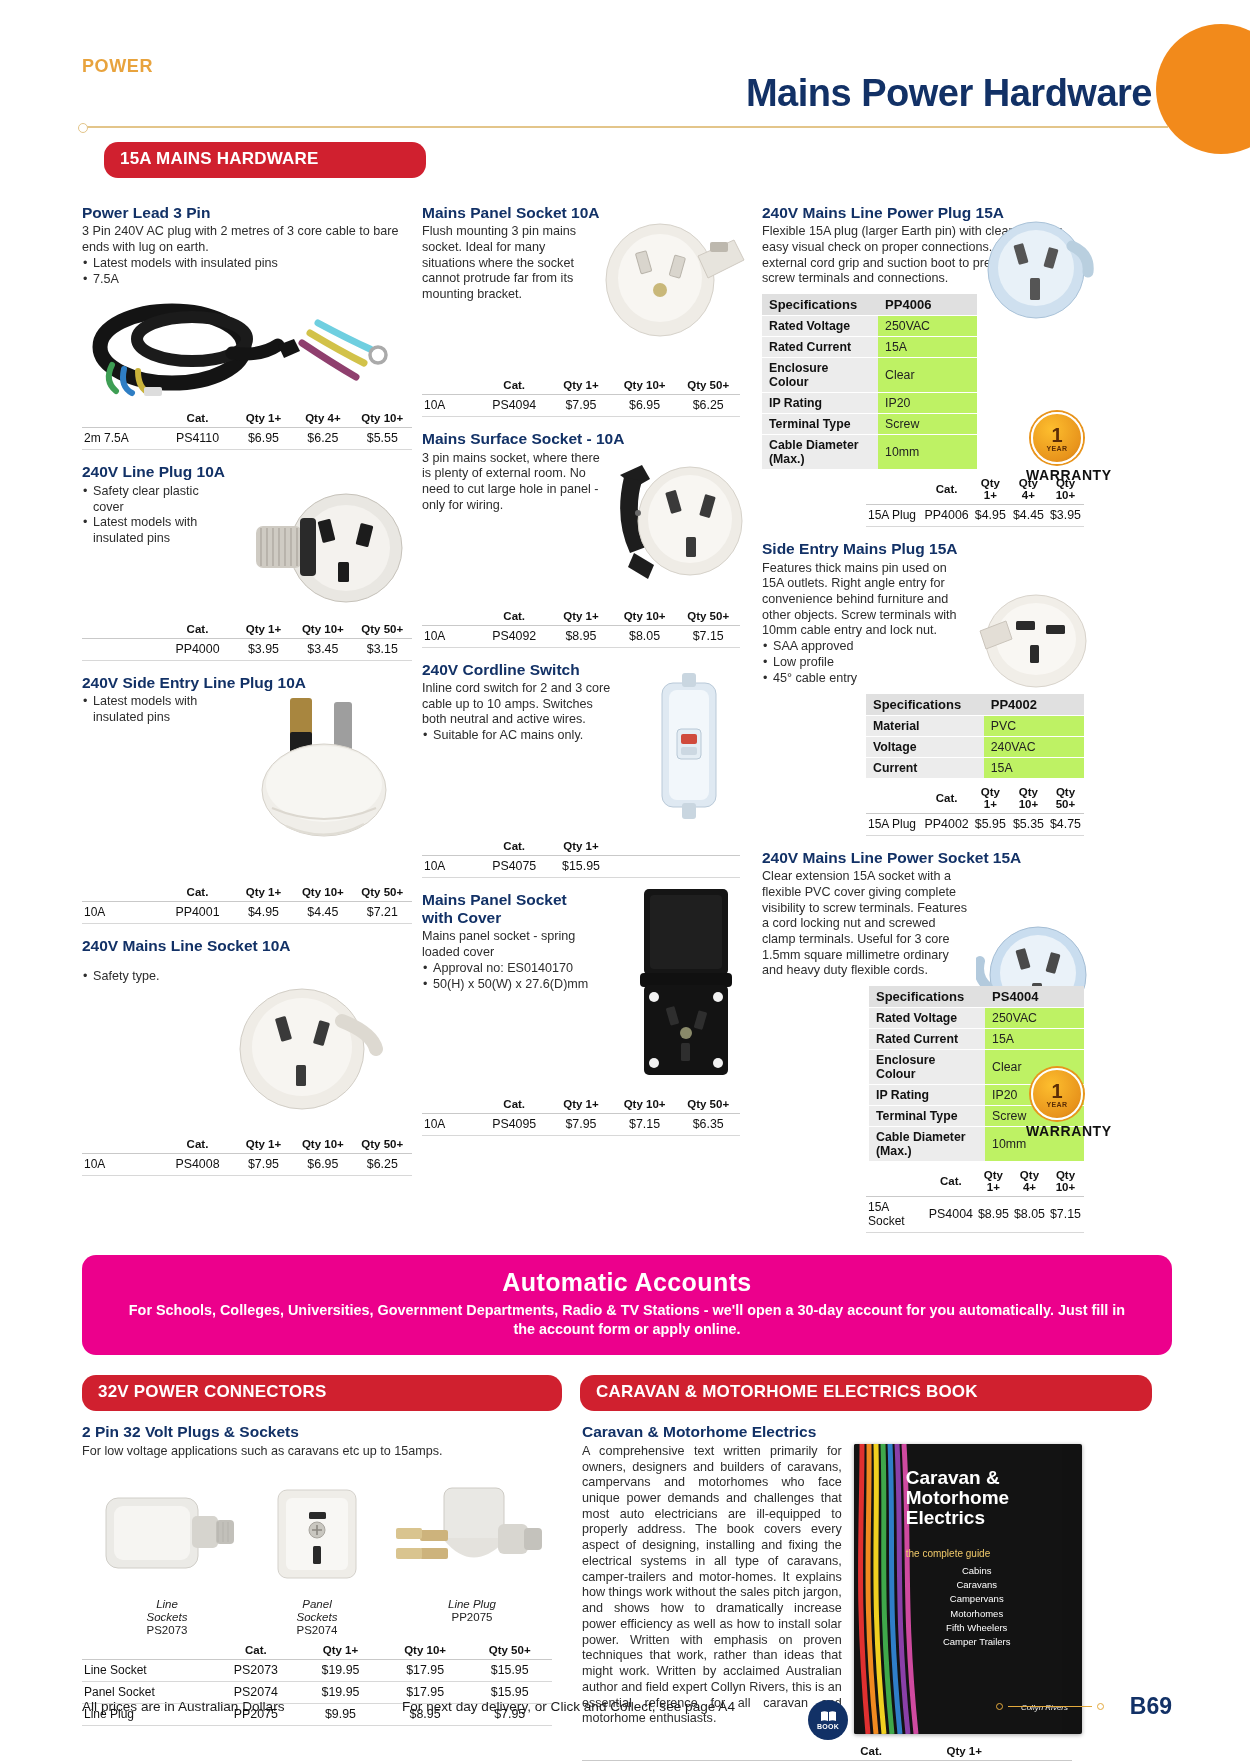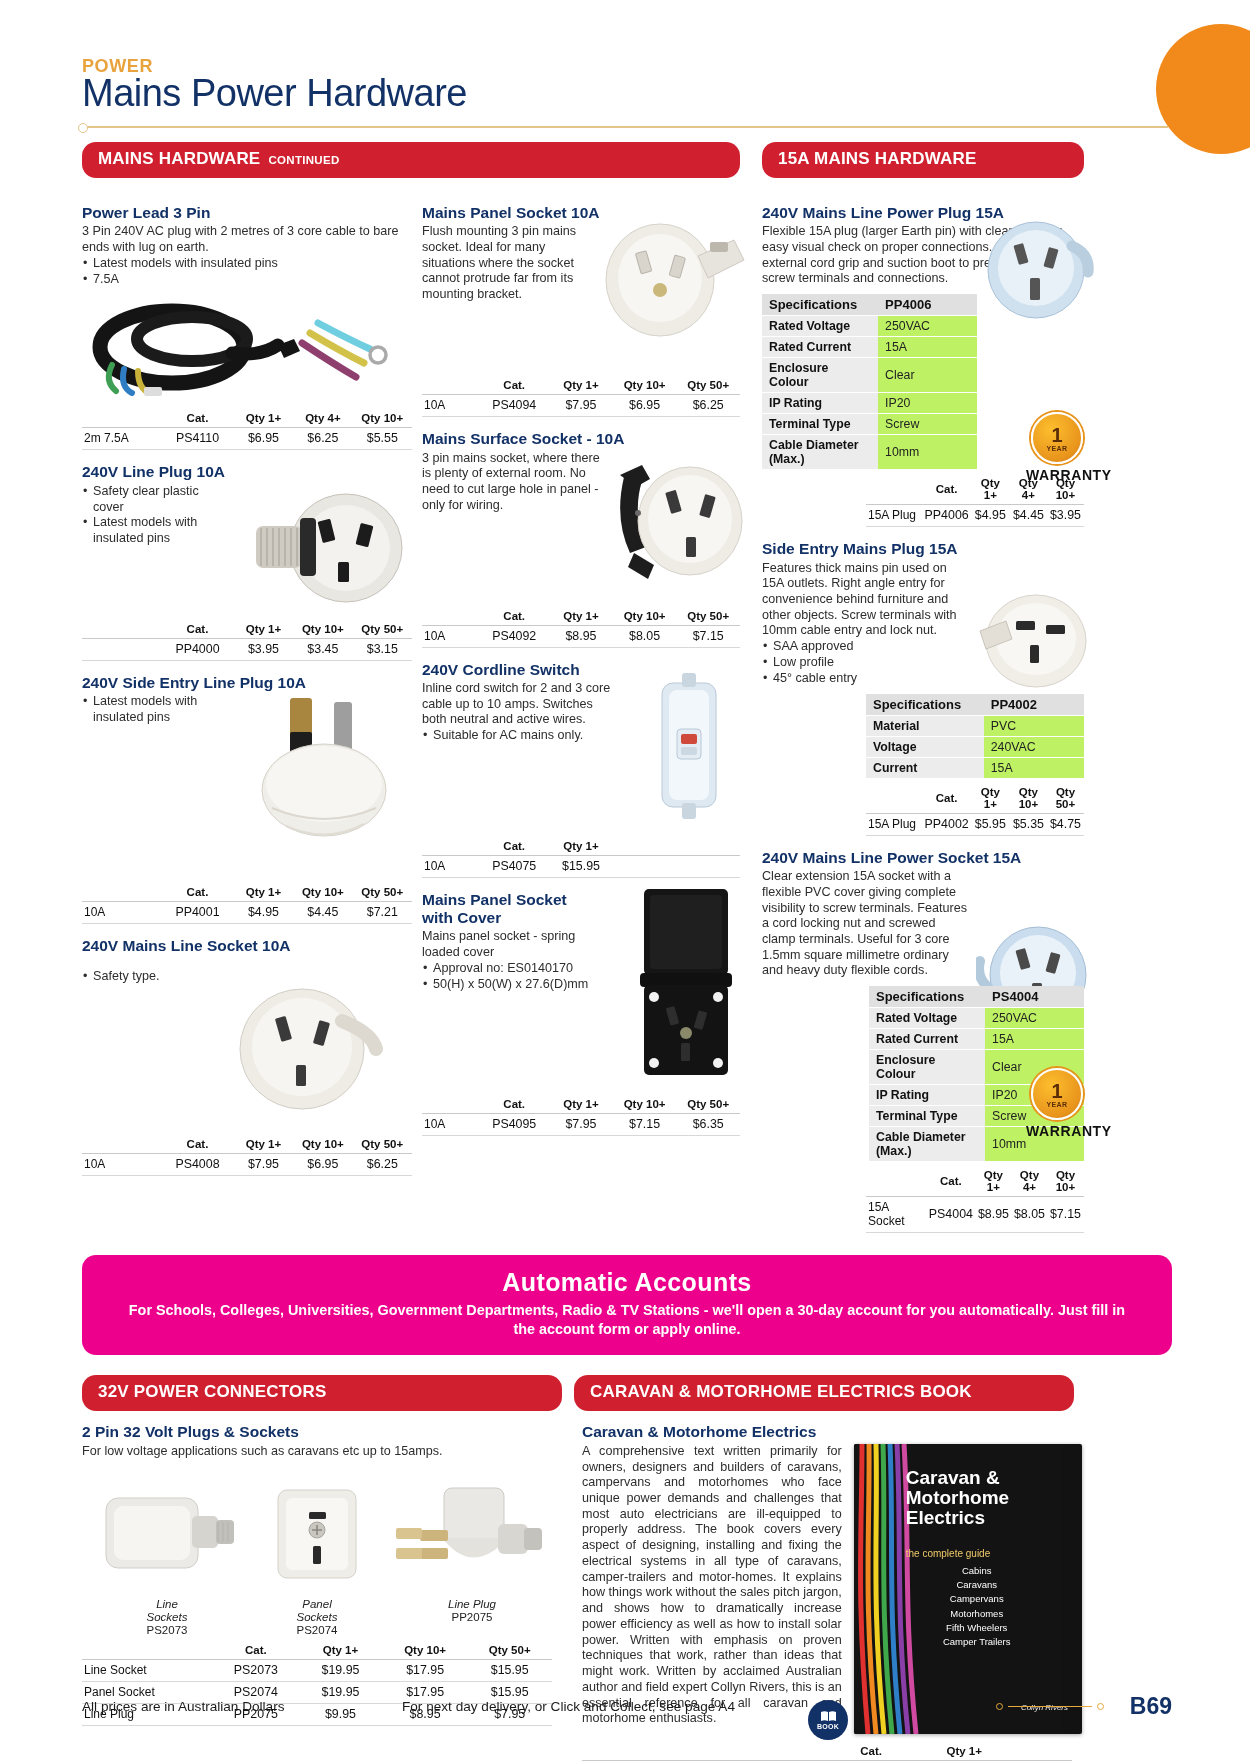--- a/index.html
+++ b/index.html
@@ -18,21 +18,21 @@
     position: absolute; right: -36px; top: 24px;
     width: 130px; height: 130px; border-radius: 50%;
     background: #f28a1b; z-index: 1;
   }
   .header { position: relative; z-index: 2; padding: 40px 78px 0 82px; }
   .cat-label {
     color: #e8a33d; font-size: 18px; font-weight: bold;
     letter-spacing: .6px; position: absolute; left: 82px; top: 56px;
   }
   .page-title {
-    text-align: left; font-size: 38px; font-weight: normal;
+    text-align: right; font-size: 38px; font-weight: bold;
     color: #123166; letter-spacing: -.5px; line-height: 1;
     padding-top: 34px; padding-right: 20px;
   }
   .rule {
     position: relative; margin: 14px 82px 0 82px;
     height: 2px; background: #e3c58a;
   }
   .rule:before {
     content: ""; position: absolute; left: -4px; top: -3px;
     width: 8px; height: 8px; border: 1.6px solid #e3c58a;
@@ -164,26 +164,20 @@
 
   <div class="hdr-orange-blob"></div>
 
   <div class="header">
     <div class="cat-label">POWER</div>
     <div class="page-title">Mains Power Hardware</div>
   </div>
   <div class="rule"></div>
 
   <div class="banner-row">
-    <div class="banner-left">
-      <div class="banner">
-        <span>MAINS HARDWARE</span>
-        <span class="sub">CONTINUED</span>
-      </div>
-    </div>
     <div class="banner-right">
       <div class="banner">
         <span>15A MAINS HARDWARE</span>
       </div>
     </div>
   </div>
 
   <div class="cols">
 
     <div class="col-left">
@@ -736,21 +730,21 @@
     <h2>Automatic Accounts</h2>
     <p>For Schools, Colleges, Universities, Government Departments, Radio &amp; TV Stations - we'll open a 30-day account for you automatically. Just fill in the account form or apply online.</p>
   </div>
 
   <div class="banner-row" style="margin-top:20px">
     <div style="width:480px">
       <div class="banner">
         <span>32V POWER CONNECTORS</span>
       </div>
     </div>
-    <div style="width:500px;margin-left:12px">
+    <div style="width:572px;margin-left:18px">
       <div class="banner">
         <span>CARAVAN &amp; MOTORHOME ELECTRICS BOOK</span>
       </div>
     </div>
   </div>
 
   <div style="display:flex;padding:0 78px 0 82px;margin-top:12px">
 
     <div style="width:480px">
       <h3 class="pname">2 Pin 32 Volt Plugs &amp; Sockets</h3>

